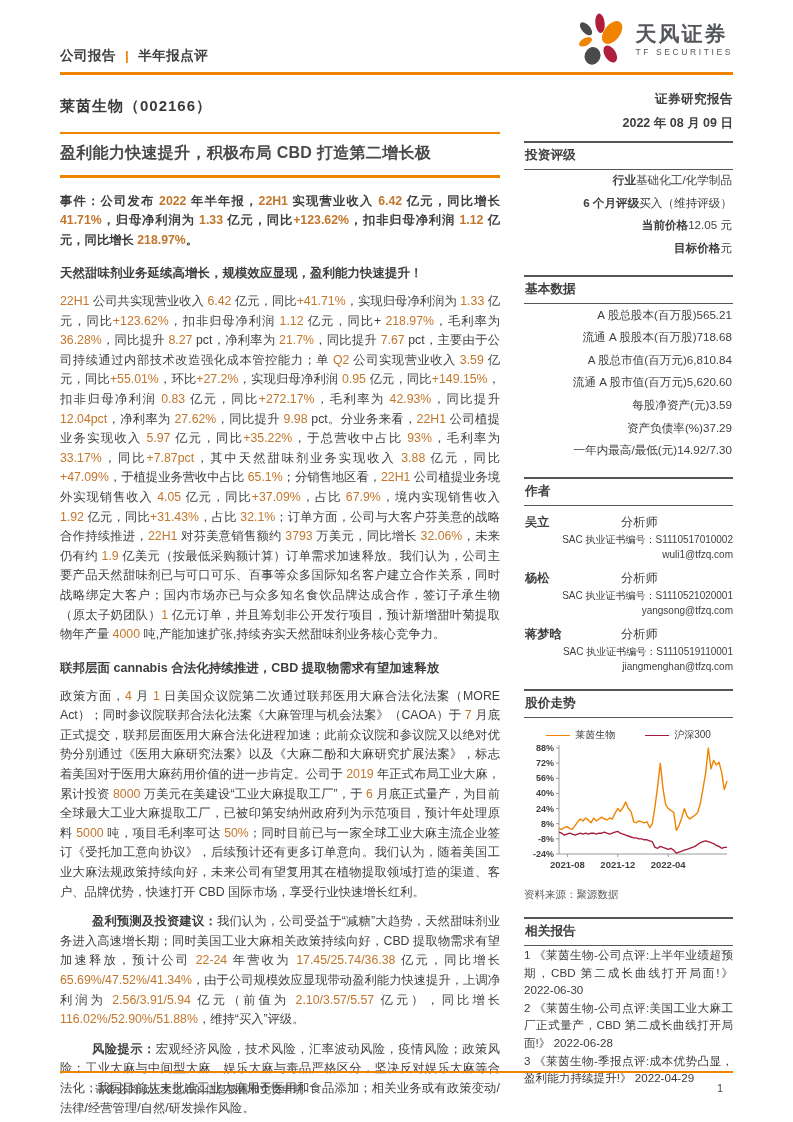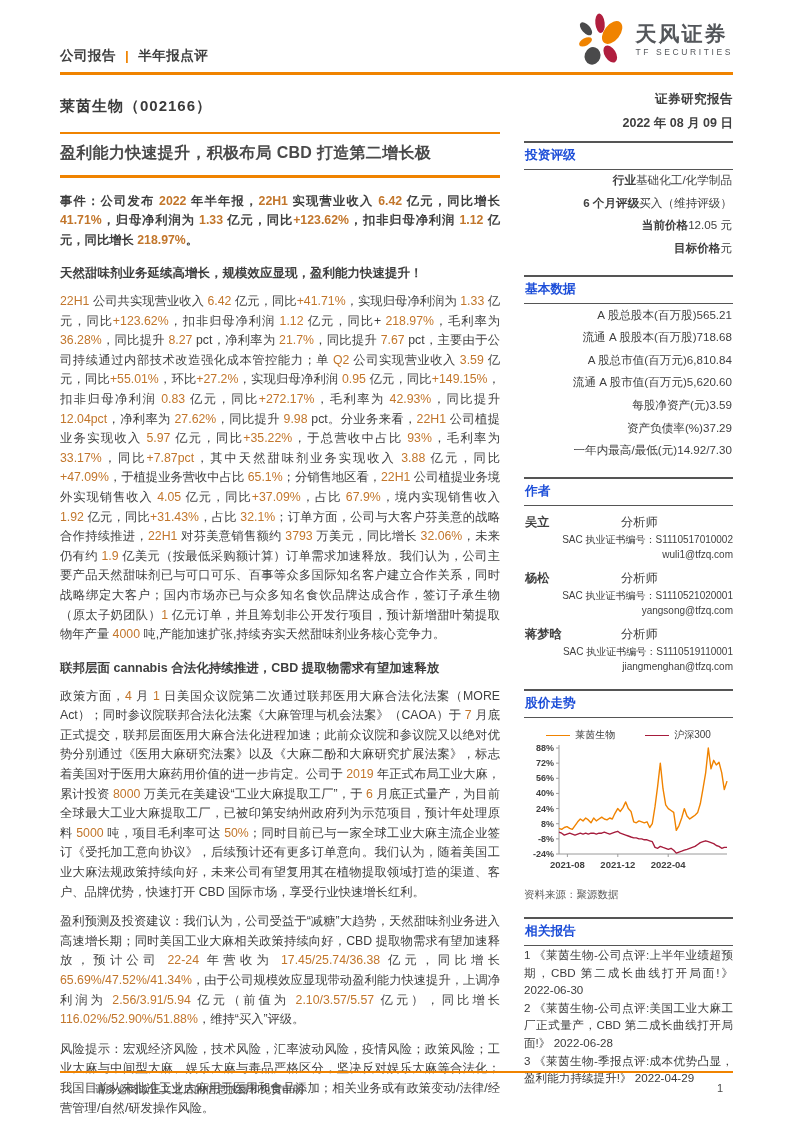--- a/index.html
+++ b/index.html
@@ -18,29 +18,29 @@
   .columns{display:flex;margin-top:16px;}
   .colmain{width:440px;}
   .colaside{width:209px;margin-left:auto;}
   
   .company{font-size:15px;font-weight:bold;color:#3b3b3b;letter-spacing:1px;line-height:30px;}
   .mrule{height:2.5px;background:#F08300;margin-top:11px;}
   .subtitle{font-size:16px;font-weight:bold;color:#4a4a4a;margin:9px 0;letter-spacing:.3px;}
   .event{font-size:12.3px;line-height:19.5px;font-weight:bold;text-align:justify;margin:14px 0 0;}
   .sech{font-size:12.5px;font-weight:bold;margin:15px 0 0;color:#3f3f3f;}
   .para{font-size:12.3px;line-height:19.6px;text-align:justify;margin:10px 0 0;}
-  .lead{font-weight:normal;}
+  .lead{font-weight:bold;margin-left:32px;}
   .num{color:#C2762B;}
   
   .rtype{font-size:12.5px;font-weight:bold;text-align:right;letter-spacing:.5px;}
   .rdate{font-size:12.5px;font-weight:bold;text-align:right;margin-top:7px;padding-bottom:9px;}
   .asec{margin-top:15px;}
   .asec.first{margin-top:0;}
   .sech2{border-top:2px solid #555;border-bottom:1.5px solid #555;font-size:12.7px;
-      font-weight:bold;padding:4px 1px 5px;color:#1d4ed8;}
+      font-weight:bold;padding:4px 1px 5px;color:#404040;}
   .kv{display:flex;justify-content:flex-end;font-size:11.6px;padding:3.8px 1px;align-items:baseline;}
   .kv .k.b{font-weight:bold;}
   .kv .v{text-align:right;}
   .author{margin-top:7px;}
   .aline{display:flex;font-size:12.2px;padding:1px 1px 2px;}
   .aline .n{font-weight:bold;min-width:96px;}
   .ameta{font-size:10px;line-height:14.5px;color:#404040;padding-left:1px;text-align:right;}
   .legend{display:flex;justify-content:center;gap:30px;font-size:10px;margin:10px 0 0;color:#3f3f3f;}
   .legend .li{display:flex;align-items:center;gap:5px;}
   .legend .sw{width:24px;height:0;border-top:1.8px solid #F08300;}

